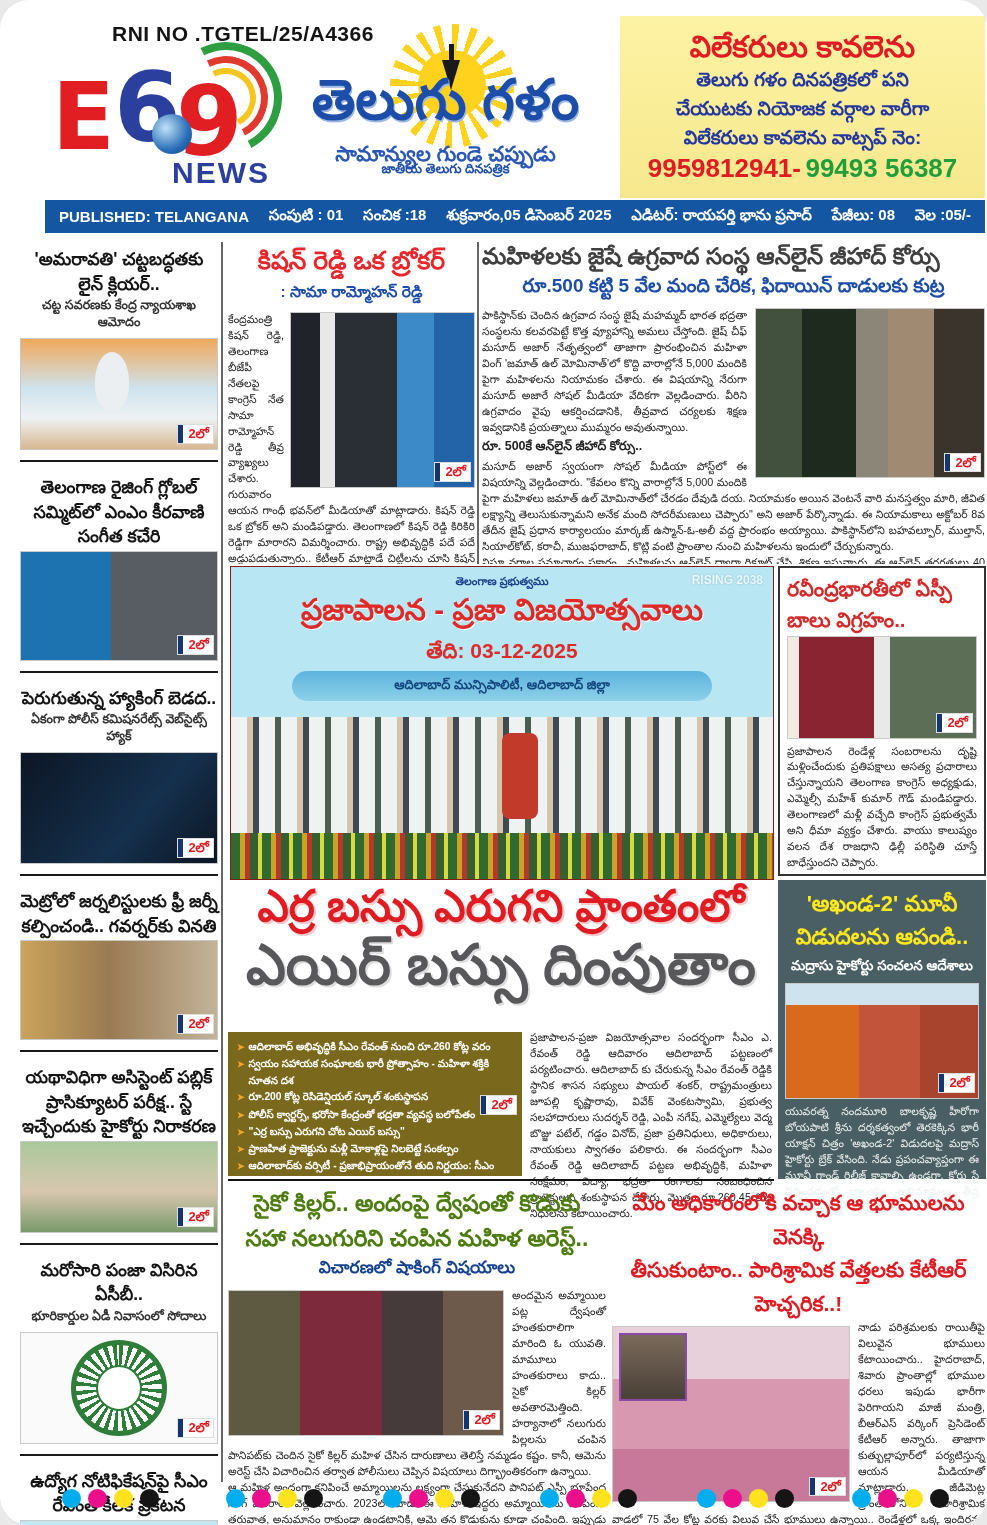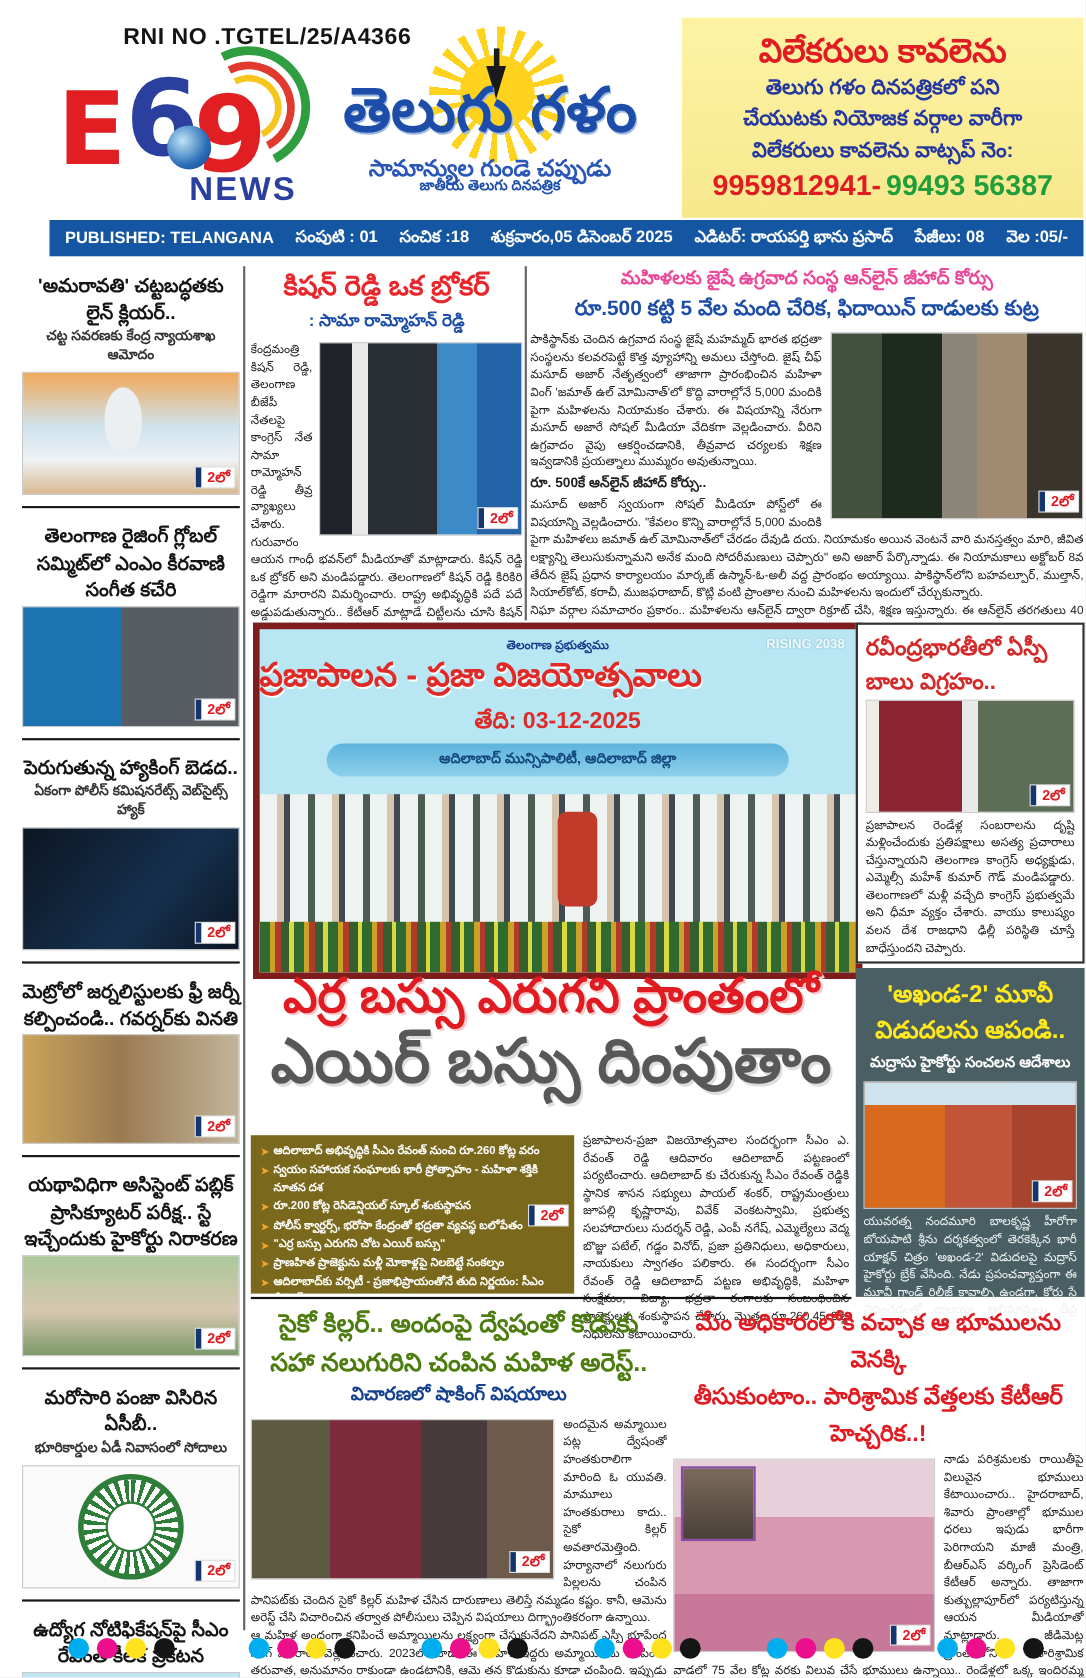--- a/index.html
+++ b/index.html
@@ -1,17 +1,17 @@
 <!DOCTYPE html>
 <html><head>
 <meta charset="utf-8">
 <style>
   html,body{margin:0;padding:0;background:#e9e9e9;}
   #page{position:relative;width:987px;height:1525px;background:#fff;margin:0 auto;
-        overflow:hidden;font-family:"Liberation Sans",sans-serif;color:#222;}
+        overflow:hidden;font-family:"Liberation Sans",sans-serif;color:#222;border-radius:29px;}
   .abs{position:absolute;}
   
   #rni{left:112px;top:22px;font-size:21px;font-weight:900;color:#141414;letter-spacing:.5px;}
   #e69{left:52px;top:58px;width:230px;height:128px;}
   #e69 .l{position:absolute;font-weight:900;line-height:1;font-family:"DejaVu Sans",sans-serif;}
   #e69 .l-e{left:0;top:14px;font-size:92px;color:#e11f22;}
   #e69 .l-6{left:62px;top:2px;font-size:96px;color:#2b3f9e;}
   #e69 .l-9{left:124px;top:16px;font-size:96px;color:#e11f22;}
   #e69 .arc{position:absolute;border-radius:50%;border:8px solid transparent;}
   #e69 .arc-g{left:118px;top:-16px;width:96px;height:96px;border-top-color:#2f9e41;border-right-color:#2f9e41;transform:rotate(18deg);}
@@ -66,30 +66,30 @@
   .ph-stage-sm{height:118px;background:#bfe7f4;overflow:hidden;}
   
   #kishan{left:228px;top:242px;width:247px;height:322px;overflow:hidden;}
   #kishan .kh{font-size:25px;font-weight:900;color:#e8262b;text-align:center;line-height:1.15;margin-top:4px;}
   #kishan .kb{font-size:15.5px;font-weight:900;color:#1c4da8;text-align:center;margin:8px 0 8px;}
   .ph-kishan{float:right;width:185px;height:176px;margin:0 0 4px 6px;
       background:linear-gradient(90deg,#20242a 0 16%,#e8e8e8 16% 24%,#2a2f36 24% 58%,#3c8ac8 58% 78%,#2363a8 78%);}
   .body-txt{font-size:10.8px;text-align:justify;line-height:1.48;color:#222;margin:0;}
   
   #jaish{left:482px;top:242px;width:503px;height:322px;overflow:hidden;}
-  #jaish .jh{font-size:17px;font-weight:900;color:#ec4899;text-align:center;line-height:1.1;margin-top:2px;}
+  #jaish .jh{font-size:23px;font-weight:900;color:#404040;text-align:left;line-height:1.1;margin-top:2px;}
   #jaish .js{font-size:19px;font-weight:900;color:#1c4da8;text-align:center;margin:6px 0 7px;}
   .ph-jaish{float:right;width:230px;height:170px;margin:0 0 4px 8px;
       background:linear-gradient(90deg,#42503e 0 20%,#1d2a1d 20% 44%,#8c8678 44% 58%,#a08a72 58% 78%,#3a342c 78%);}
   #jaish .j2{font-size:12.5px;font-weight:900;color:#222;margin:3px 0;}
   
-  #stage{left:230px;top:566px;width:542px;height:312px;background:#b9e6f3;overflow:hidden;border:6px solid #7f1d1d;}
+  #stage{left:230px;top:566px;width:542px;height:312px;background:#b9e6f3;overflow:hidden;border:1px solid #7f1d1d;}
   #stage .gv{position:absolute;left:0;top:8px;width:100%;text-align:center;font-size:11px;font-weight:bold;color:#1a3f8f;}
   #stage .ri{position:absolute;right:10px;top:6px;font-size:12px;font-weight:900;color:#eef8fc;text-shadow:0 0 2px #7fb8cc;}
-  #stage .bt{position:absolute;left:0;top:26px;width:100%;text-align:left;font-size:30px;font-weight:900;color:#e02a28;text-shadow:1px 1px 0 #fff;}
+  #stage .bt{position:absolute;left:0;top:26px;width:100%;text-align:center;font-size:30px;font-weight:900;color:#e02a28;text-shadow:1px 1px 0 #fff;}
   #stage .bd{position:absolute;left:0;top:72px;width:100%;text-align:center;font-size:21px;font-weight:900;color:#e02a28;}
   #stage .strip{position:absolute;left:61px;top:104px;width:420px;height:30px;border-radius:16px;
       background:linear-gradient(180deg,#5cb4dd,#8ed0ea);display:flex;align-items:center;justify-content:center;
       font-size:13px;font-weight:bold;color:#14467e;}
   #stage .people{position:absolute;left:0;right:0;bottom:44px;height:118px;opacity:.88;
       background:repeating-linear-gradient(90deg,#f5f5f2 0 16px,#d9c0a4 16px 22px,#30343a 22px 28px,#f5f5f2 28px 44px,#3f4a3c 44px 50px);}
   #stage .cm{position:absolute;left:50%;bottom:60px;width:36px;height:86px;background:#c23b2a;border-radius:8px;}
   #stage .flowers{position:absolute;left:0;right:0;bottom:0;height:46px;
       background:repeating-linear-gradient(90deg,#2f6b2f 0 9px,#caa227 9px 14px,#b23a2a 14px 19px,#355f2e 19px 27px,#d8d840 27px 31px);}
   #hl1{left:228px;top:884px;width:546px;text-align:center;font-size:44px;font-weight:900;color:#e01c22;

